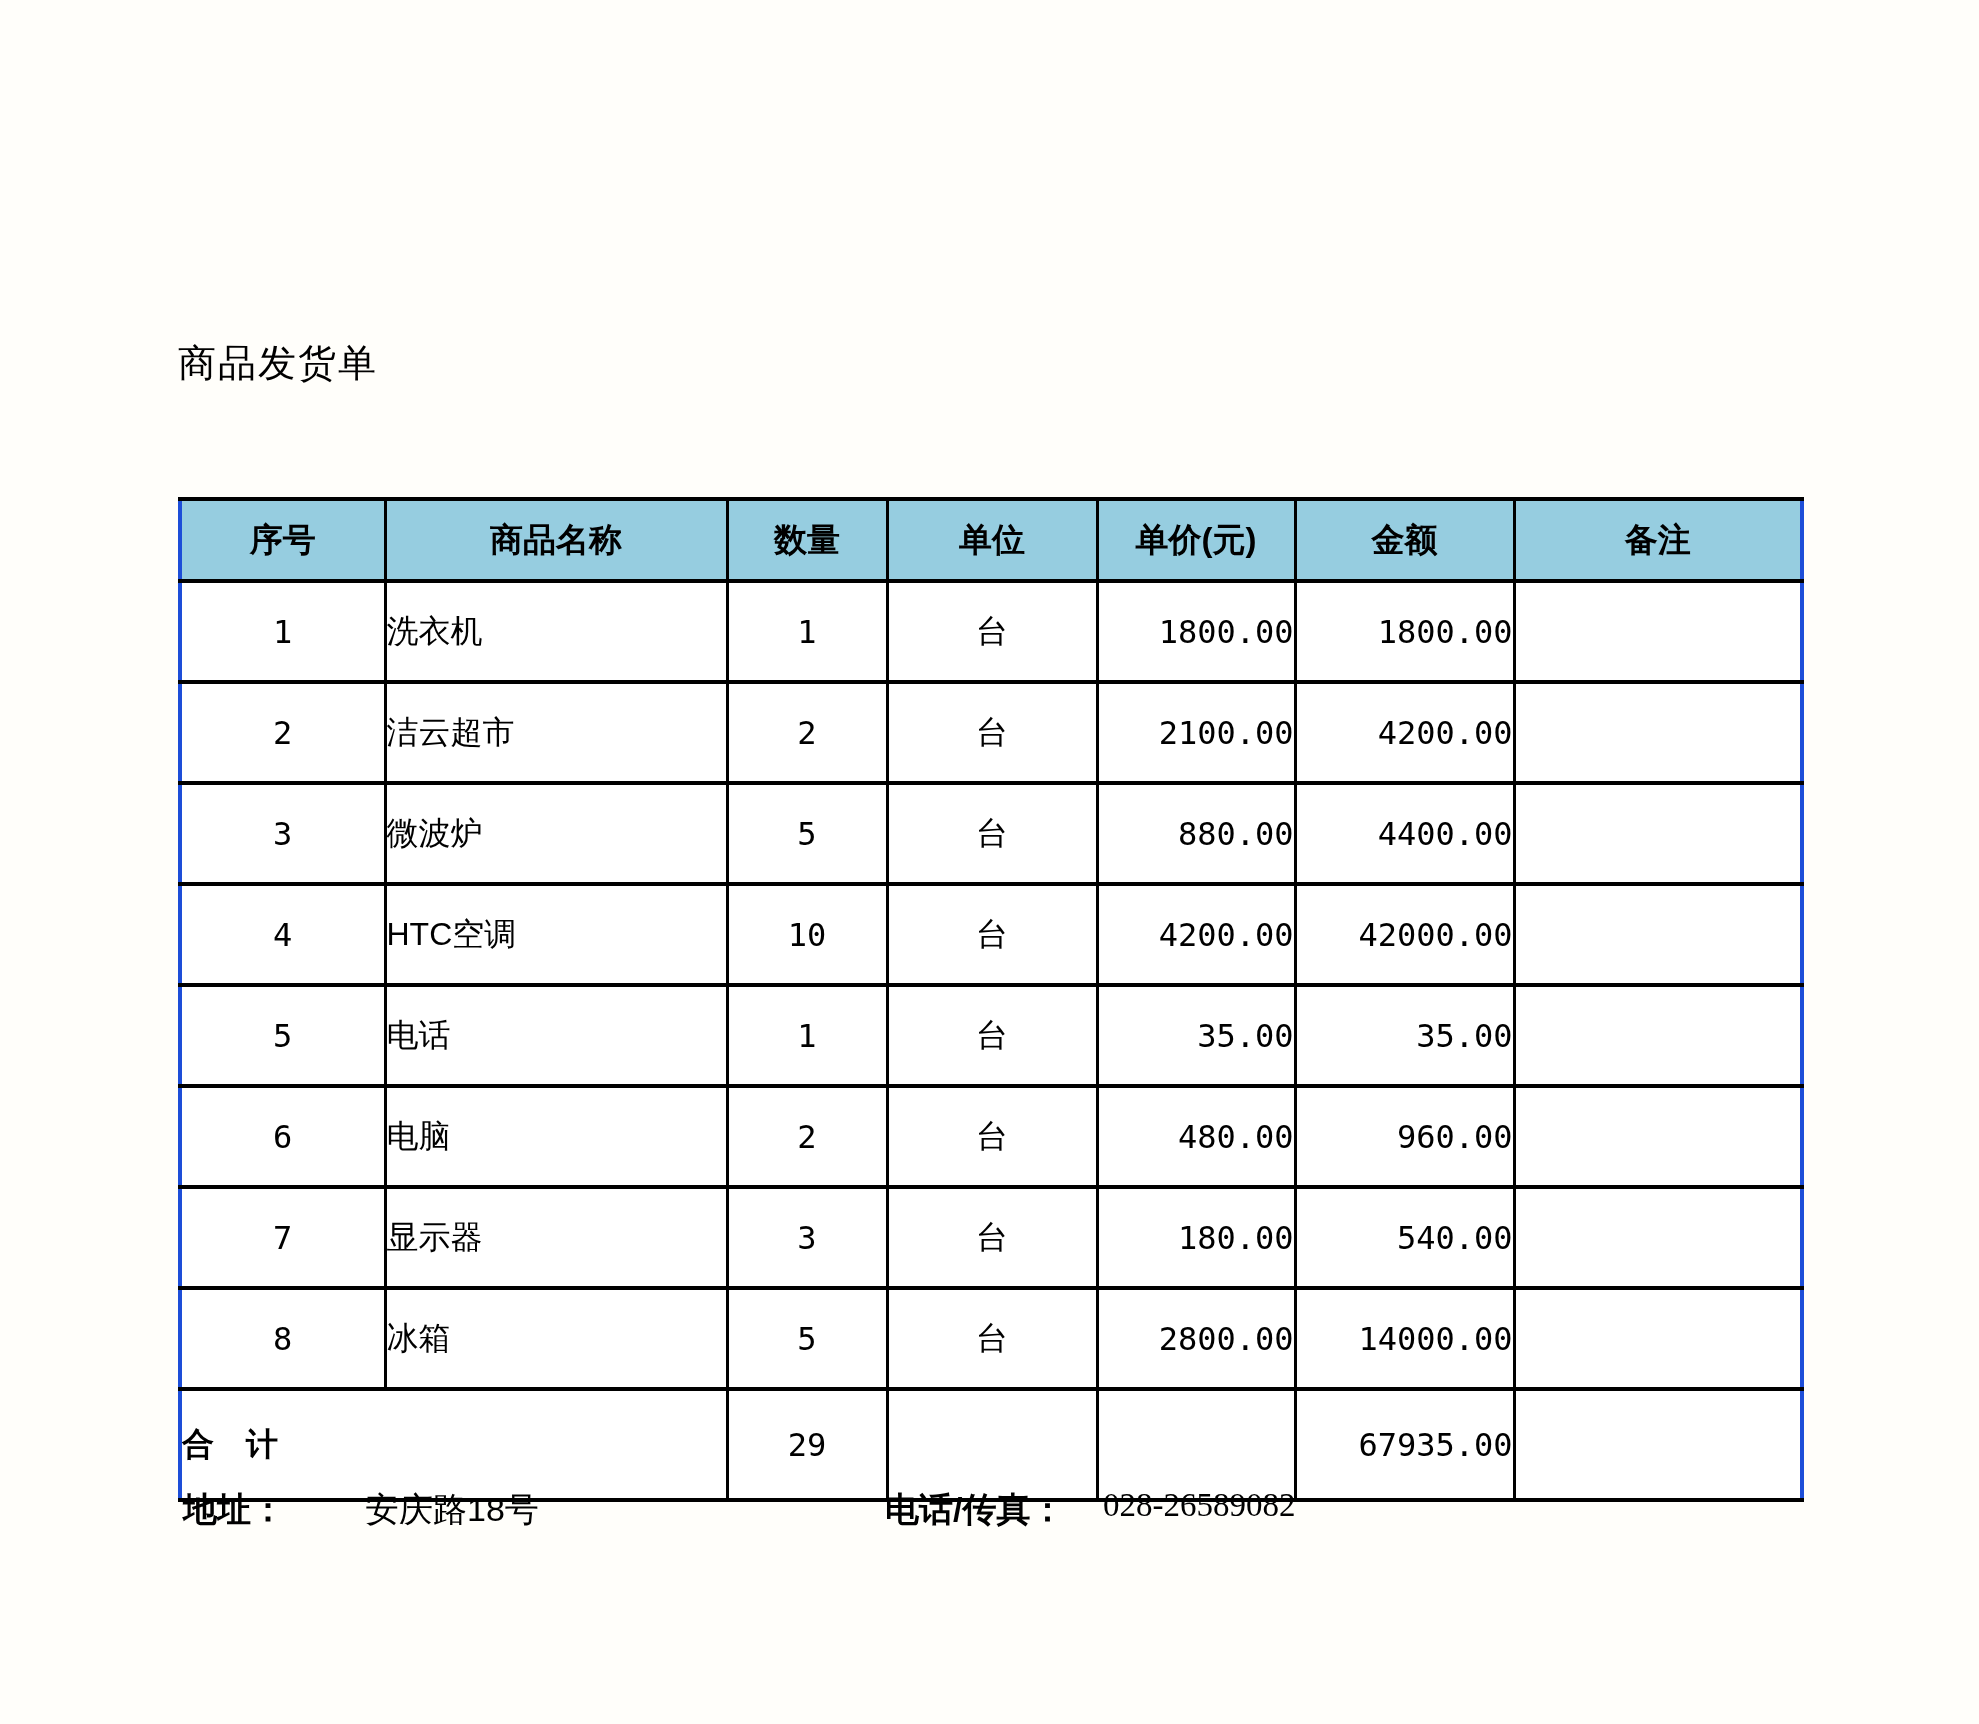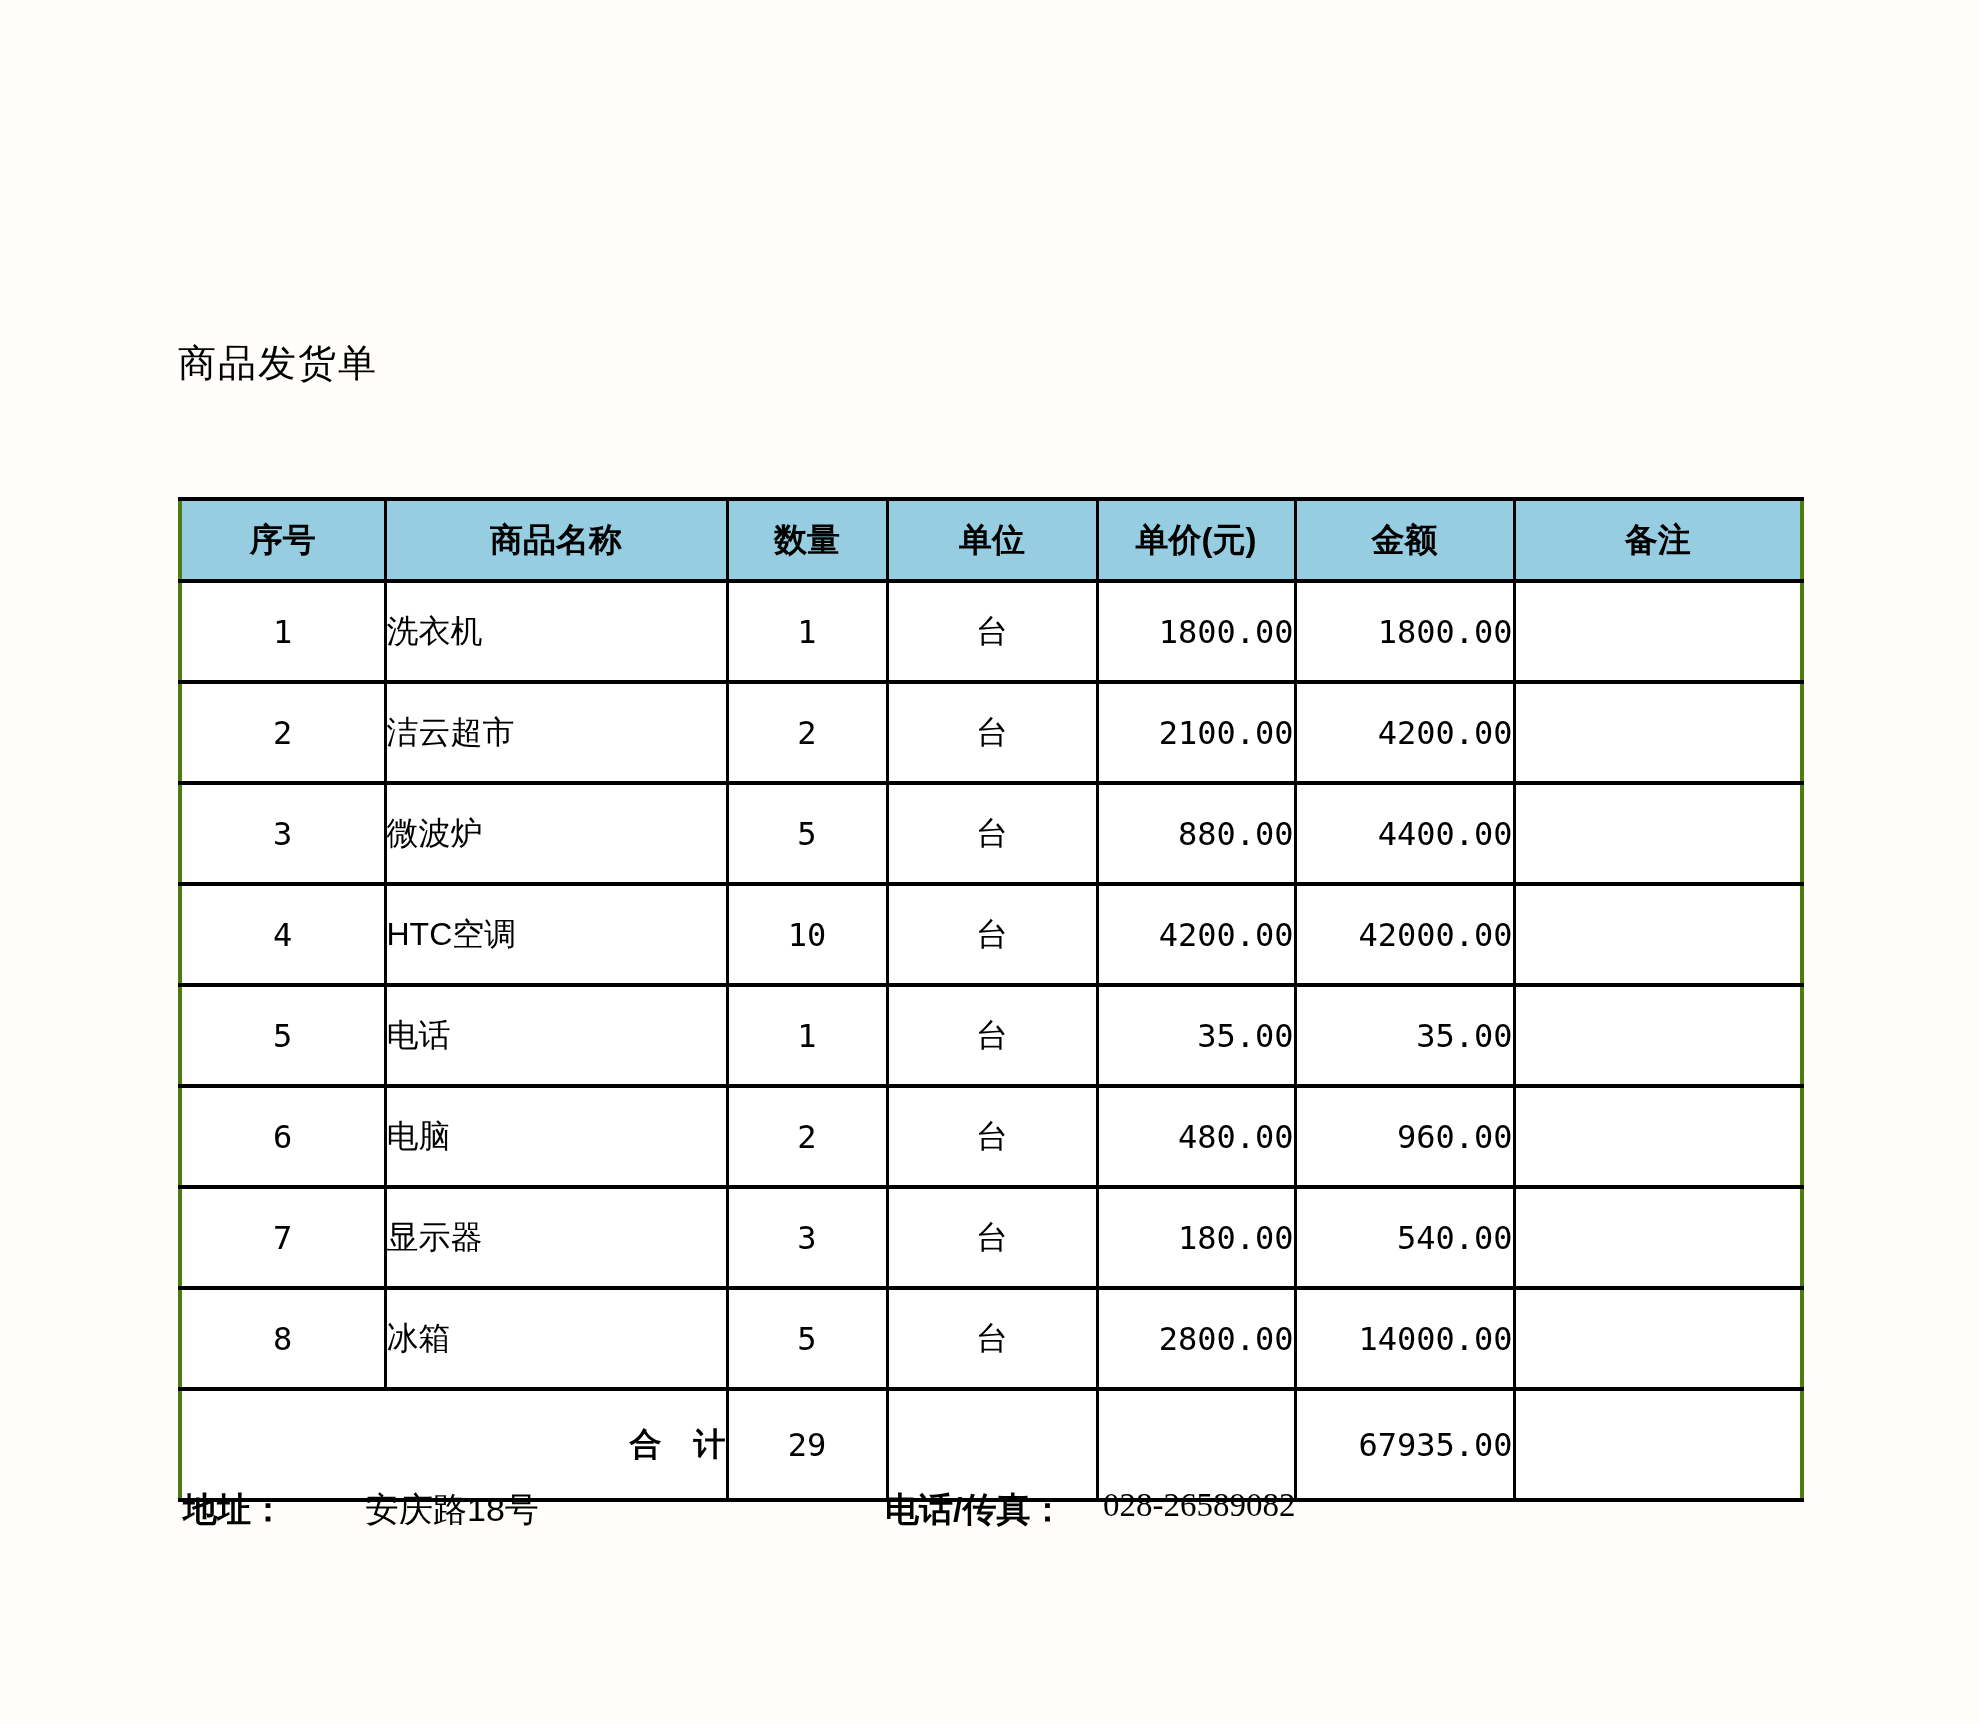--- a/index.html
+++ b/index.html
@@ -28,38 +28,38 @@
 
   .customer-line{position:absolute;top:430px;left:0;width:1979px;height:44px;font-size:34px;font-weight:bold;}
   .cust-left{position:absolute;left:184px;top:0;white-space:nowrap;}
   .cust-left .value{margin-left:20px;}
   .cust-right{position:absolute;left:1094px;top:0;white-space:nowrap;}
   .cust-right .value{margin-left:16px;font-family:"DejaVu Sans Mono", monospace;font-size:33px;}
 
   table.goods{
     position:absolute;left:178px;top:497px;width:1622px;
     border-collapse:collapse;table-layout:fixed;
-    border:4px solid #4d7c0f;
+    border:4px solid #1d4ed8;
     background:#fff;
   }
   .goods th,.goods td{
     border:3px solid #000;border-top-width:4px;border-bottom-width:4px;
     overflow:hidden;padding:0;vertical-align:middle;
   }
   .goods thead th{
     background:#96cde0;height:78px;
     font-size:33px;font-weight:bold;text-align:center;
   }
   .goods tbody td{height:97px;font-size:32px;background:#ffffff;}
   .goods tr.total-row td{height:107px;}
   .c{text-align:center;}
   .l{text-align:left;padding-left:12px;}
   .r{text-align:right;padding-right:8px;}
   .num{font-family:"DejaVu Sans Mono", monospace;font-size:30px;}
-  .total-label{font-size:34px;font-weight:bold;text-align:right;}
+  .total-label{font-size:34px;font-weight:bold;text-align:left;}
 
   .footer-line{position:absolute;top:1487px;left:0;width:1717px;height:44px;font-size:34px;}
   .addr-label{position:absolute;left:183px;top:0;font-weight:bold;}
   .addr-value{position:absolute;left:365px;top:0;font-weight:normal;}
   .fax-label{position:absolute;left:885px;top:0;font-weight:bold;}
   .fax-value{position:absolute;left:1103px;top:0;font-family:"Liberation Serif", serif;font-size:33px;}
 </style>
 </head>
 <body>
 

